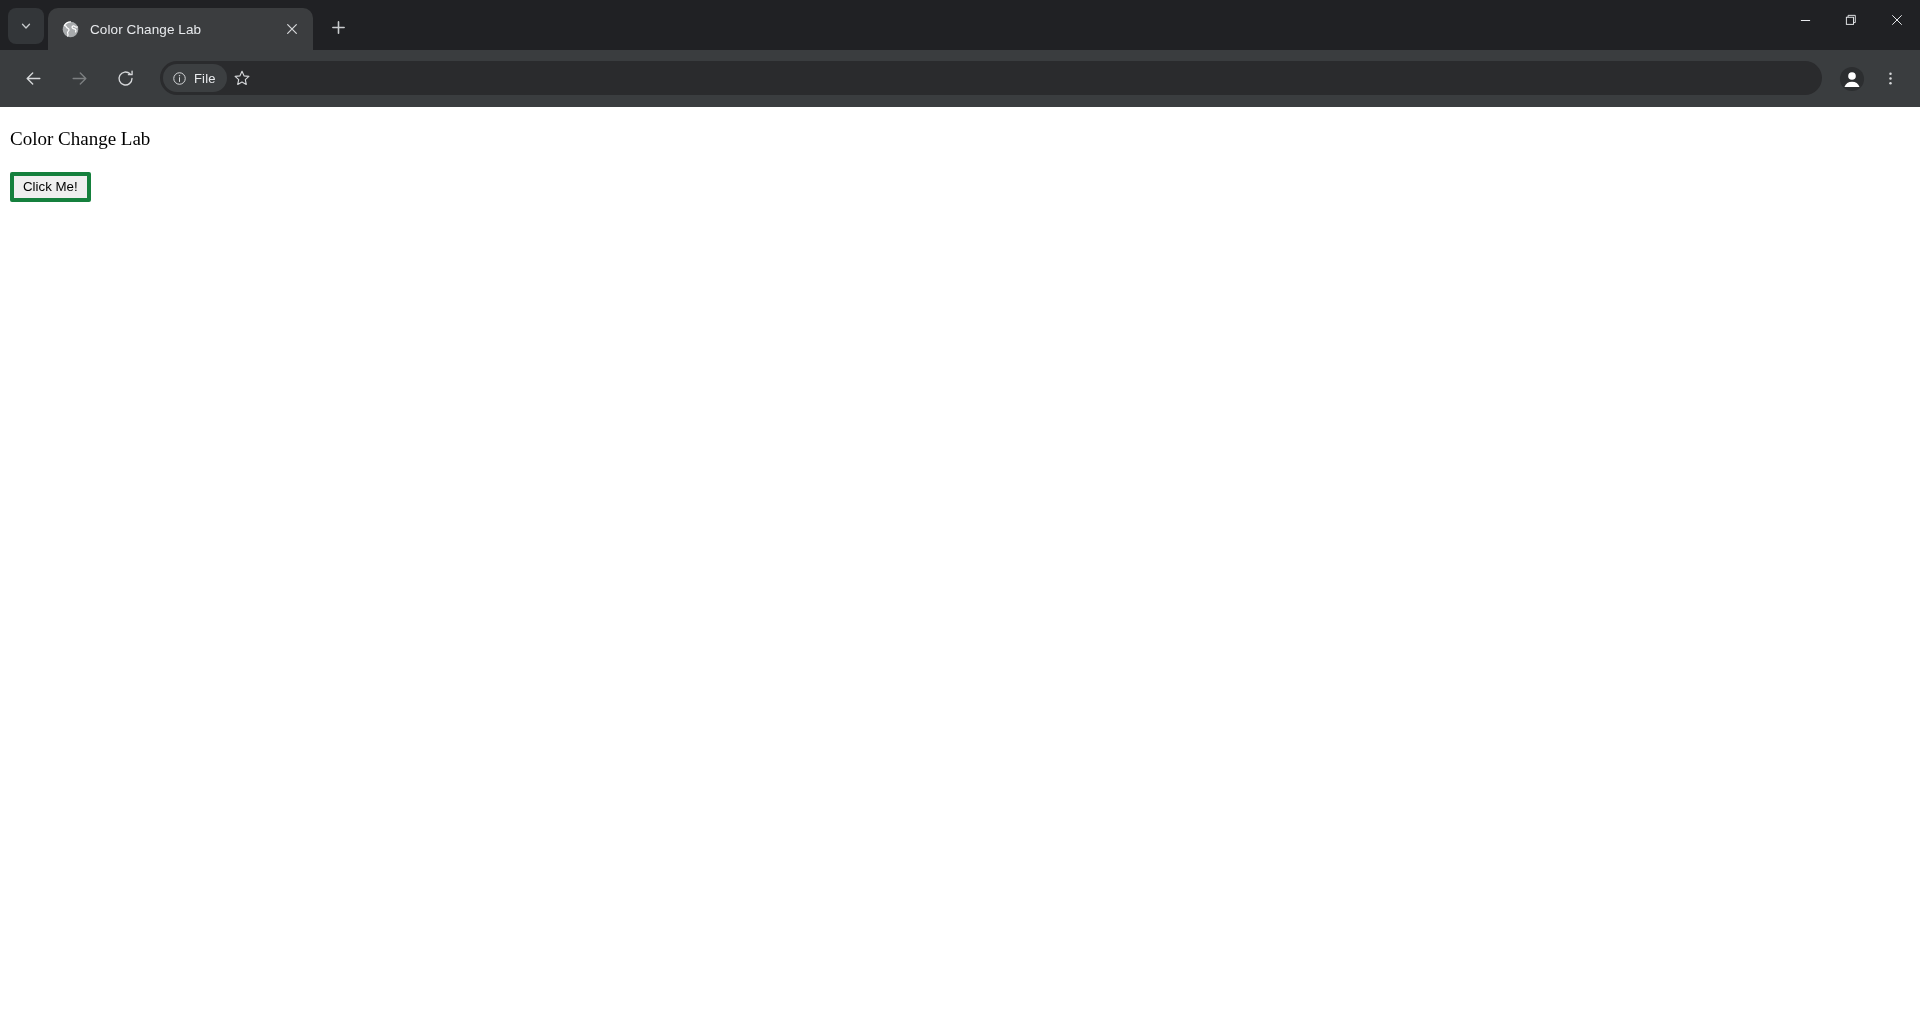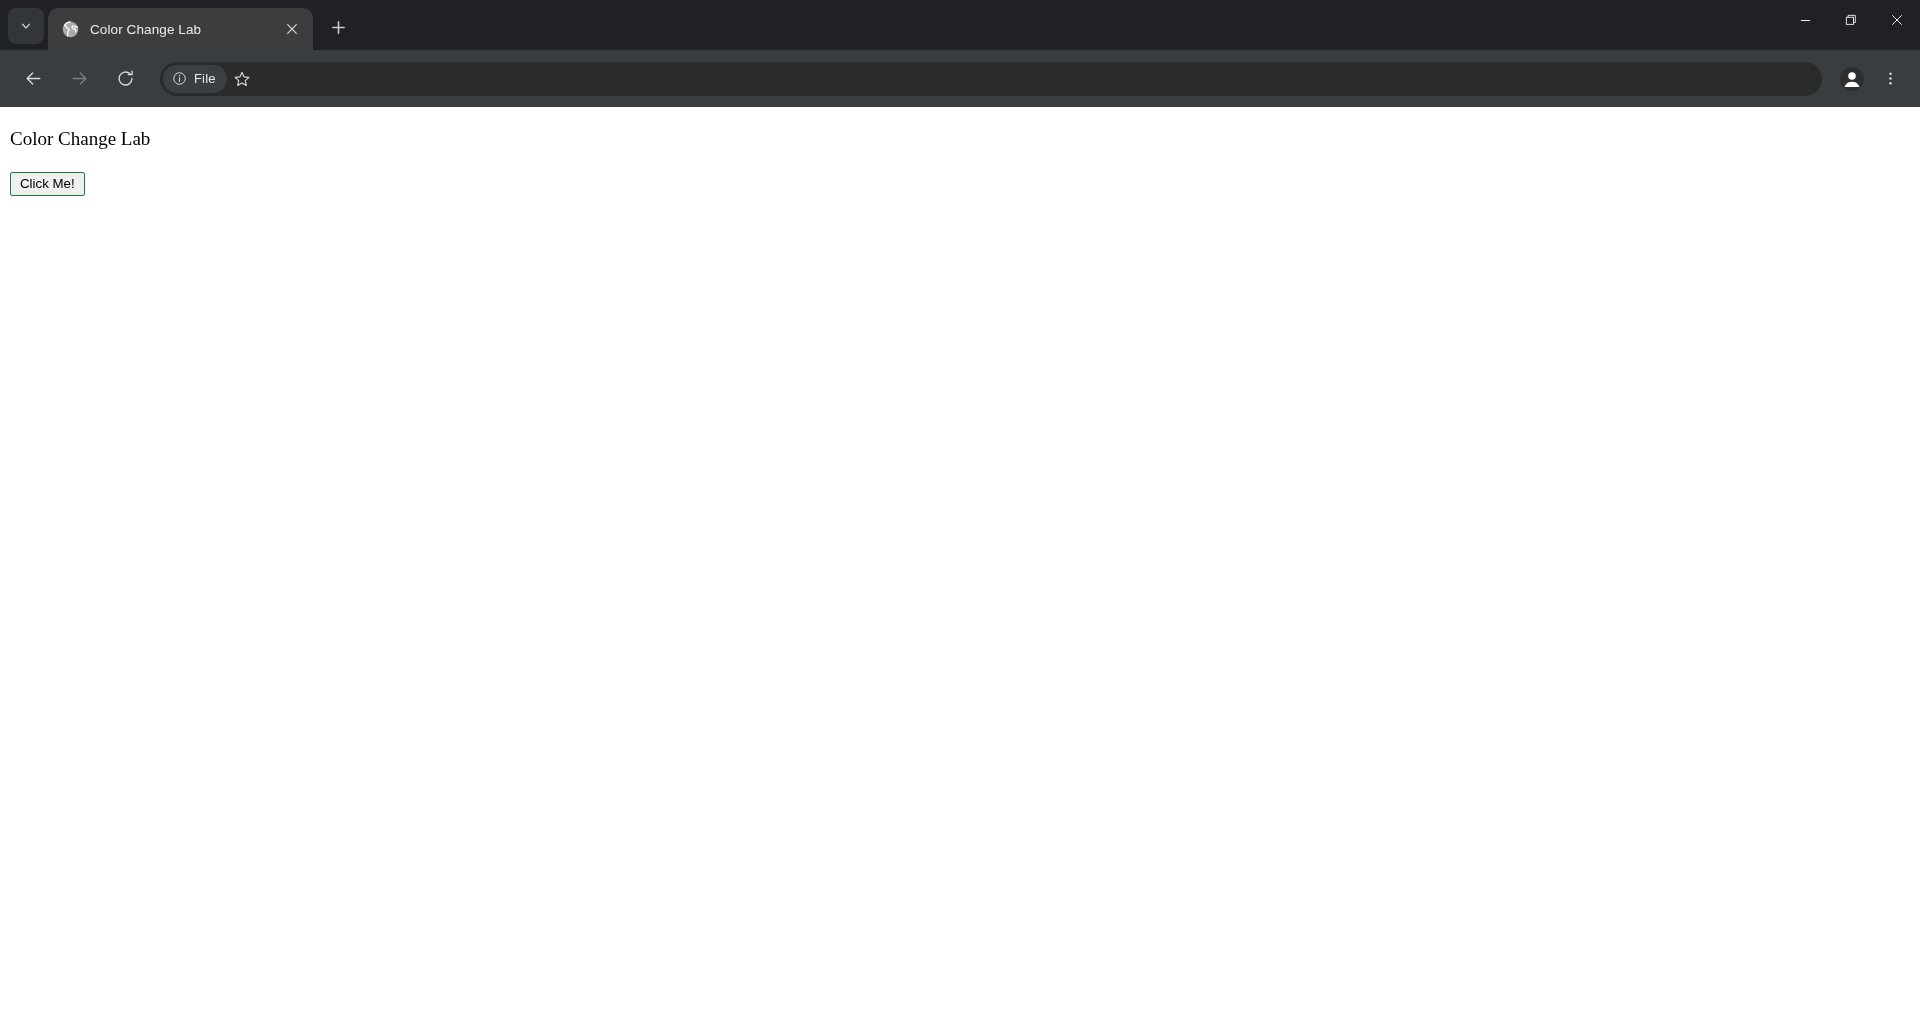--- a/index.html
+++ b/index.html
@@ -119,22 +119,21 @@
     align-items: center;
     justify-content: center;
     cursor: pointer;
   }
 
   
   .toolbar {
     height: 57px;
     background: #3a3d3f;
     display: flex;
-    align-items: center;
-    padding: 4px 10px;
+    padding: 11px 10px;
     box-sizing: border-box;
     flex: none;
   }
 
   .nav-btn {
     width: 34px;
     height: 34px;
     border-radius: 50%;
     display: flex;
     align-items: center;
@@ -248,21 +247,21 @@
     margin: 13px 0 0 2px;
     line-height: 1.2;
   }
 
   .click-button {
     margin: 21px 0 0 2px;
     font-family: "Liberation Sans", sans-serif;
     font-size: 13.3px;
     color: #000000;
     background: #efefef;
-    border: 1px solid #15803d;
+    border: 4px solid #15803d;
     border-radius: 2px;
     padding: 3px 9px 4px 9px;
     cursor: pointer;
     display: inline-block;
     line-height: normal;
   }
 </style>
 </head>
 <body>
 

